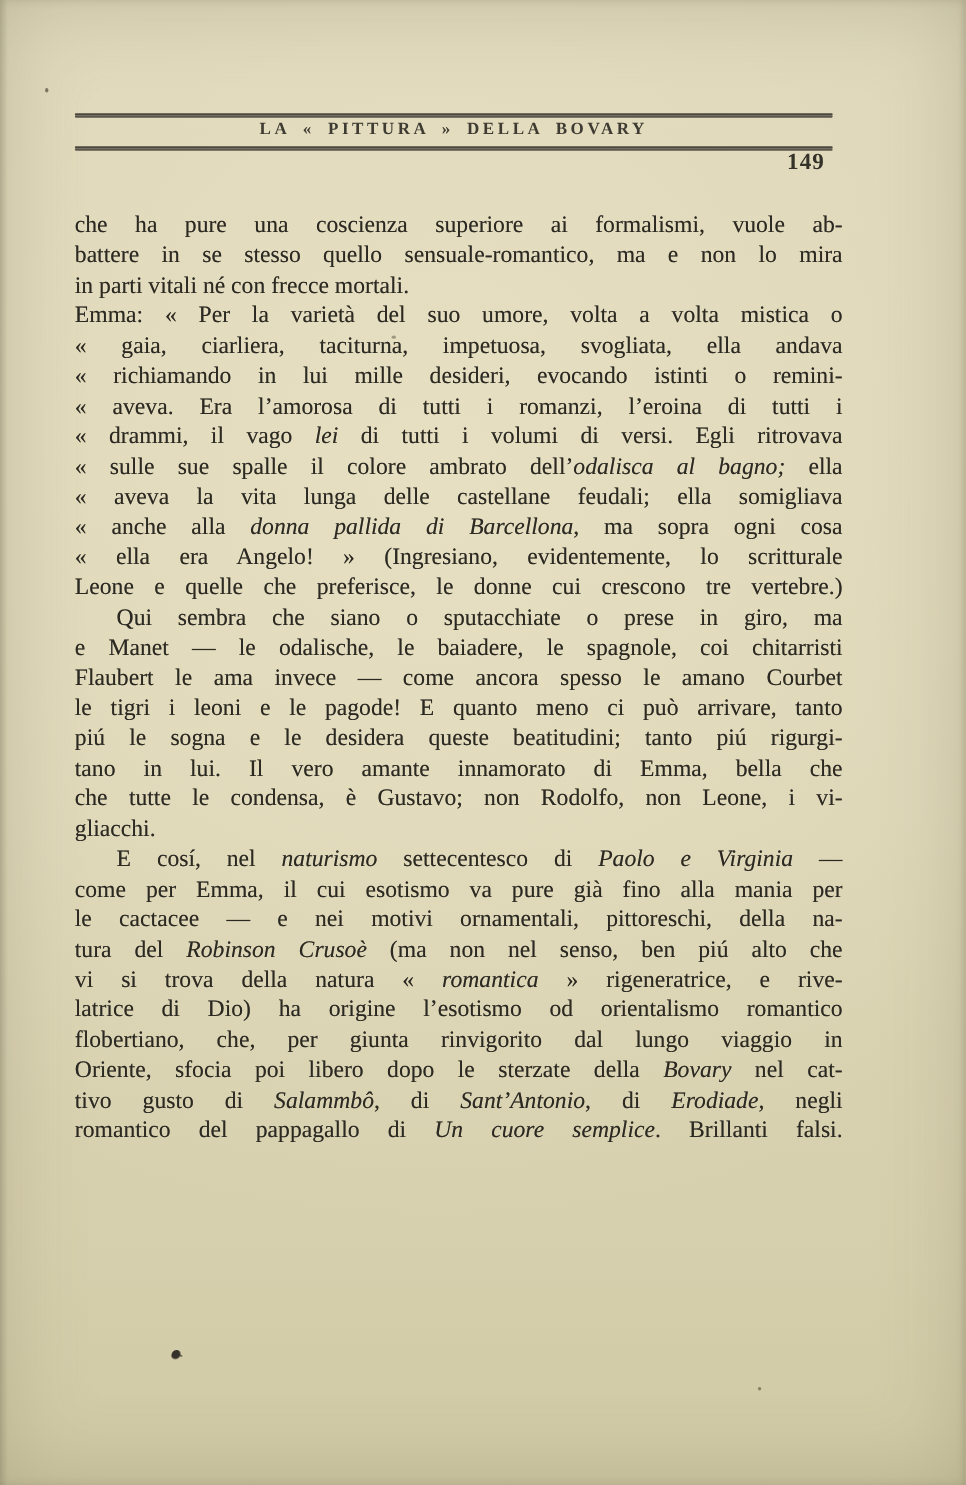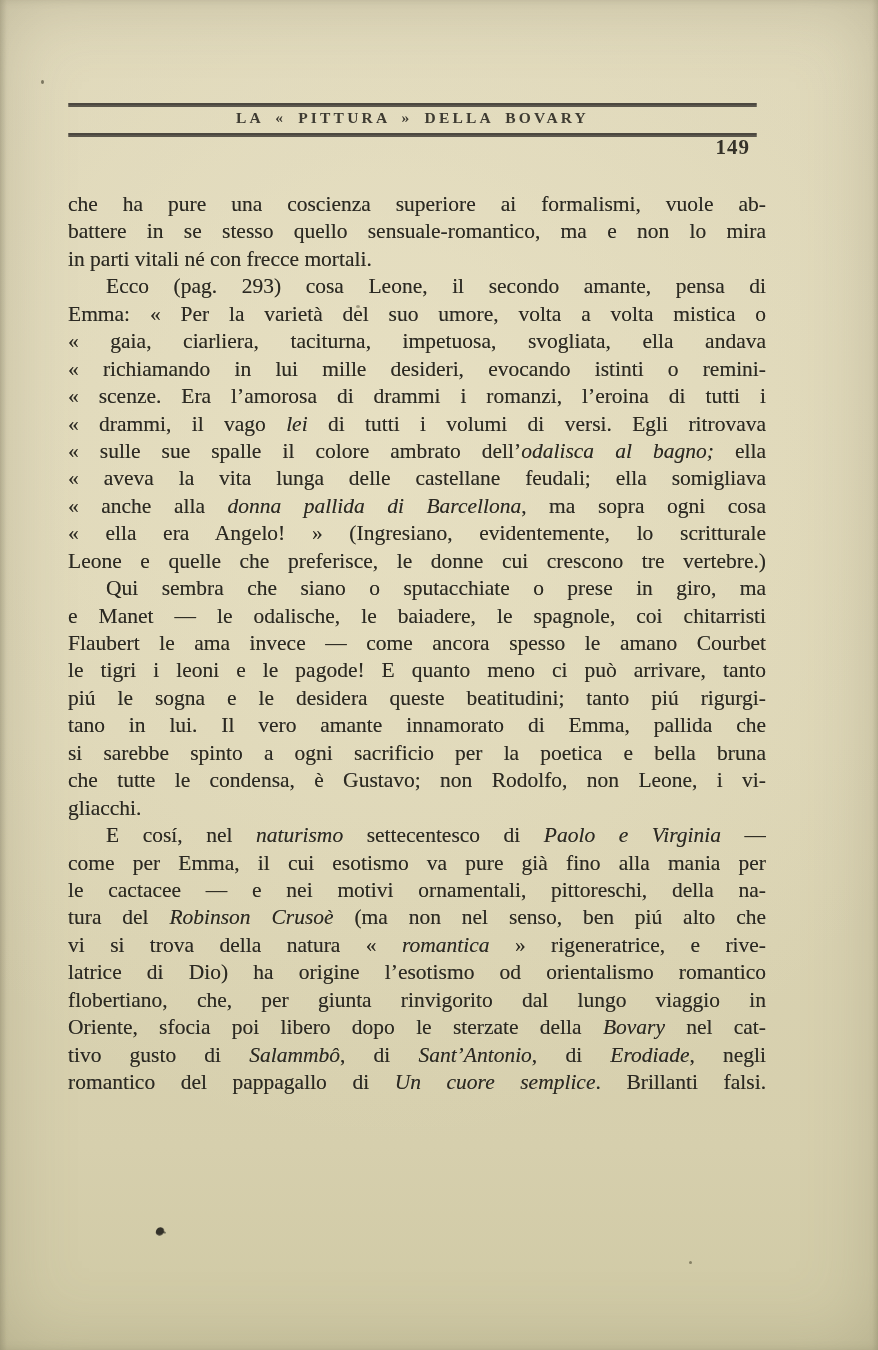--- a/index.html
+++ b/index.html
@@ -84,38 +84,36 @@
     <span class="rh-title">LA « PITTURA » DELLA BOVARY</span>
     <span class="rh-num">149</span>
   </div>
 
   <div class="rule rule-bottom"></div>
 
   <div class="body-text">
       <div class="line"><span>che ha pure una coscienza superiore ai formalismi, vuole ab-</span></div>
       <div class="line"><span>battere in se stesso quello sensuale-romantico, ma e non lo mira</span></div>
       <div class="line nojust"><span>in parti vitali né con frecce mortali.</span></div>
-      <div class="line indent"><span>Ecco (pag. 293) cosa Leone, il secondo amante, pensa di</span></div>
       <div class="line"><span>Emma: « Per la varietà del suo umore, volta a volta mistica o</span></div>
       <div class="line"><span>« gaia, ciarliera, taciturna, impetuosa, svogliata, ella andava</span></div>
       <div class="line"><span>« richiamando in lui mille desideri, evocando istinti o remini-</span></div>
-      <div class="line"><span>« scenze. Era l’amorosa di drammi i romanzi, l’eroina di tutti i</span></div>
+      <div class="line"><span>« aveva. Era l’amorosa di tutti i romanzi, l’eroina di tutti i</span></div>
       <div class="line"><span>« drammi, il vago </span><i>lei</i><span> di tutti i volumi di versi. Egli ritrovava</span></div>
       <div class="line"><span>« sulle sue spalle il colore ambrato dell’</span><i>odalisca al bagno;</i><span> ella</span></div>
       <div class="line"><span>« aveva la vita lunga delle castellane feudali; ella somigliava</span></div>
       <div class="line"><span>« anche alla </span><i>donna pallida di Barcellona</i><span>, ma sopra ogni cosa</span></div>
       <div class="line"><span>« ella era Angelo! » (Ingresiano, evidentemente, lo scritturale</span></div>
       <div class="line"><span>Leone e quelle che preferisce, le donne cui crescono tre vertebre.)</span></div>
       <div class="line indent"><span>Qui sembra che siano o sputacchiate o prese in giro, ma</span></div>
       <div class="line"><span>e Manet — le odalische, le baiadere, le spagnole, coi chitarristi</span></div>
       <div class="line"><span>Flaubert le ama invece — come ancora spesso le amano Courbet</span></div>
       <div class="line"><span>le tigri i leoni e le pagode! E quanto meno ci può arrivare, tanto</span></div>
       <div class="line"><span>piú le sogna e le desidera queste beatitudini; tanto piú rigurgi-</span></div>
-      <div class="line"><span>tano in lui. Il vero amante innamorato di Emma, pallida che</span></div>
-      <div class="line"><span>si sarebbe spinto a ogni sacrificio per la poetica e bella bruna</span></div>
+      <div class="line"><span>tano in lui. Il vero amante innamorato di Emma, bella che</span></div>
       <div class="line"><span>che tutte le condensa, è Gustavo; non Rodolfo, non Leone, i vi-</span></div>
       <div class="line nojust"><span>gliacchi.</span></div>
       <div class="line indent"><span>E cosí, nel </span><i>naturismo</i><span> settecentesco di </span><i>Paolo e Virginia</i><span> —</span></div>
       <div class="line"><span>come per Emma, il cui esotismo va pure già fino alla mania per</span></div>
       <div class="line"><span>le cactacee — e nei motivi ornamentali, pittoreschi, della na-</span></div>
       <div class="line"><span>tura del </span><i>Robinson Crusoè</i><span> (ma non nel senso, ben piú alto che</span></div>
       <div class="line"><span>vi si trova della natura « </span><i>romantica</i><span> » rigeneratrice, e rive-</span></div>
       <div class="line"><span>latrice di Dio) ha origine l’esotismo od orientalismo romantico</span></div>
       <div class="line"><span>flobertiano, che, per giunta rinvigorito dal lungo viaggio in</span></div>
       <div class="line"><span>Oriente, sfocia poi libero dopo le sterzate della </span><i>Bovary</i><span> nel cat-</span></div>

